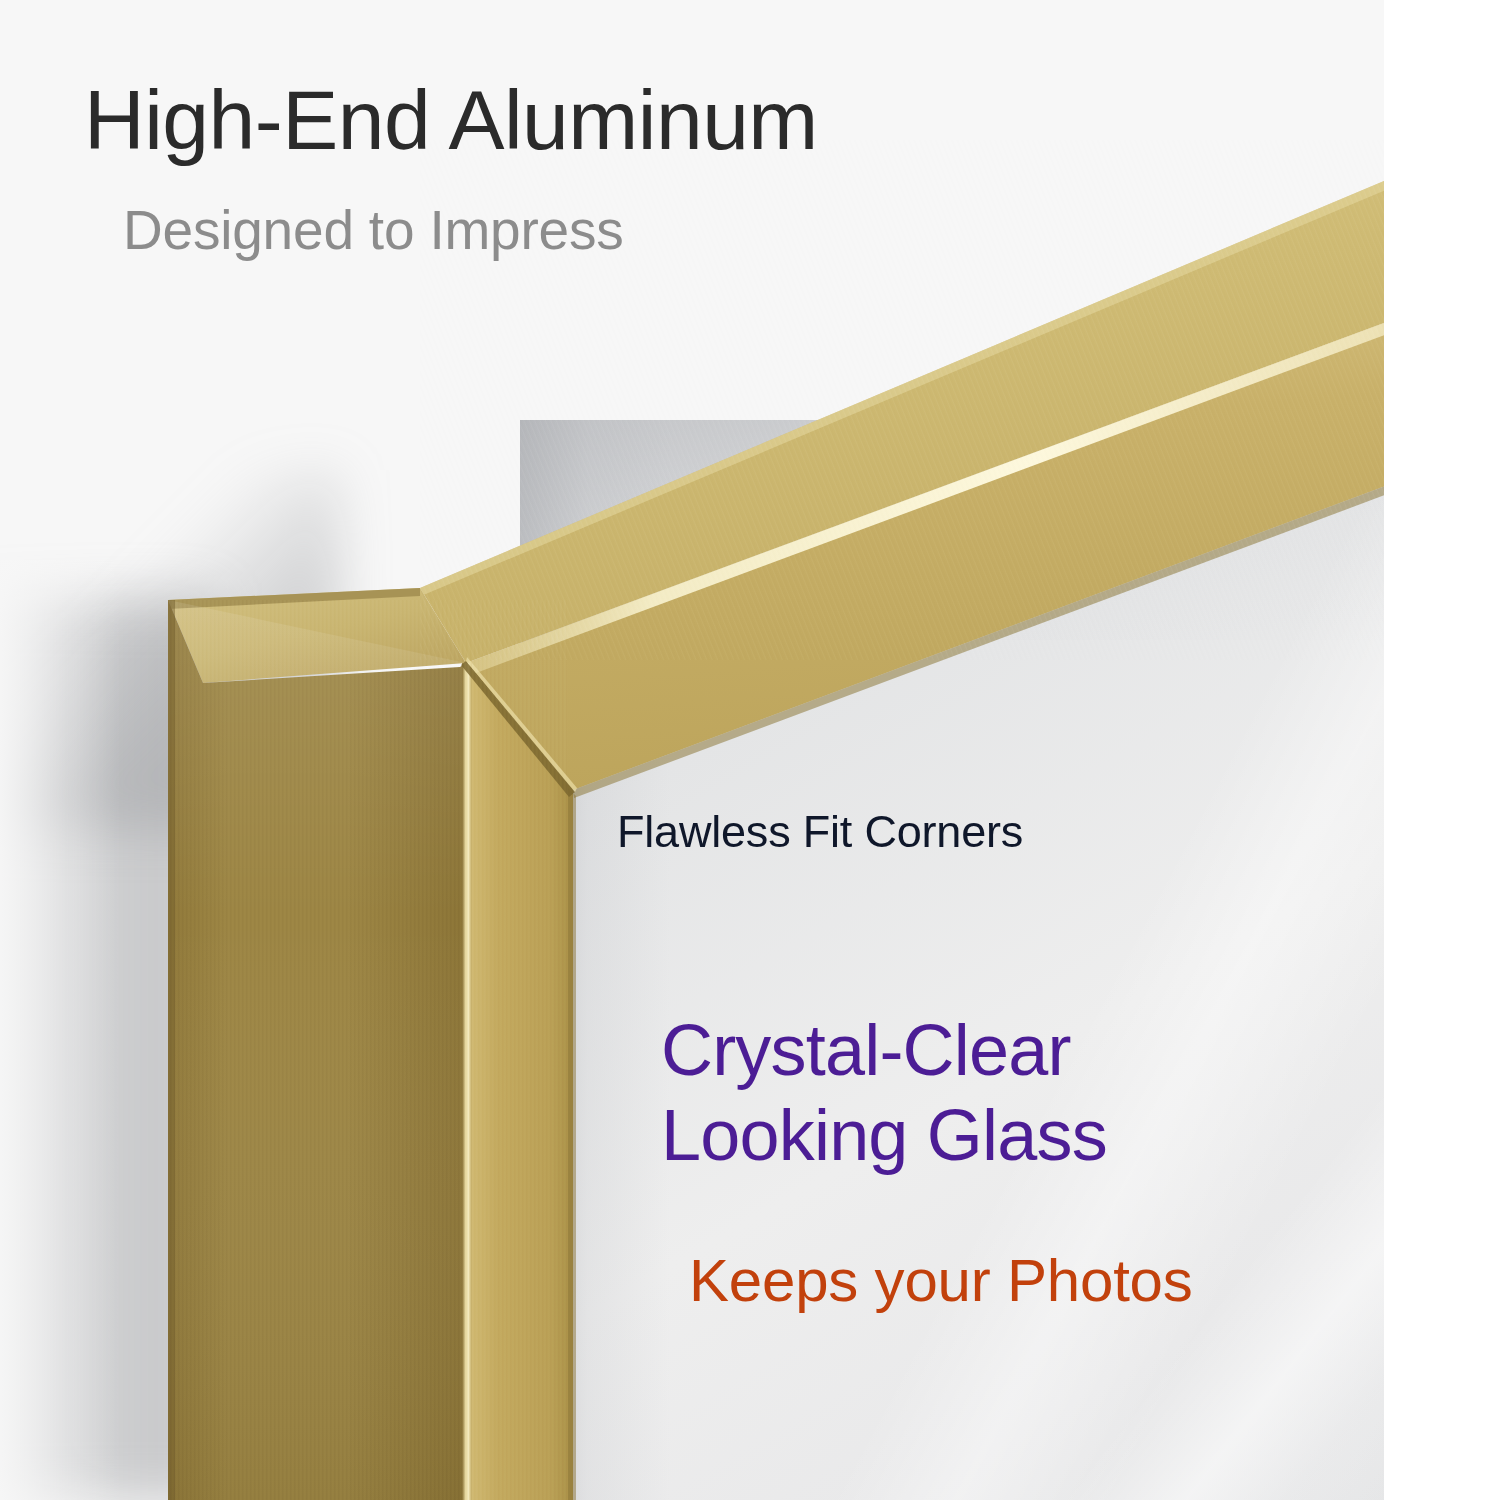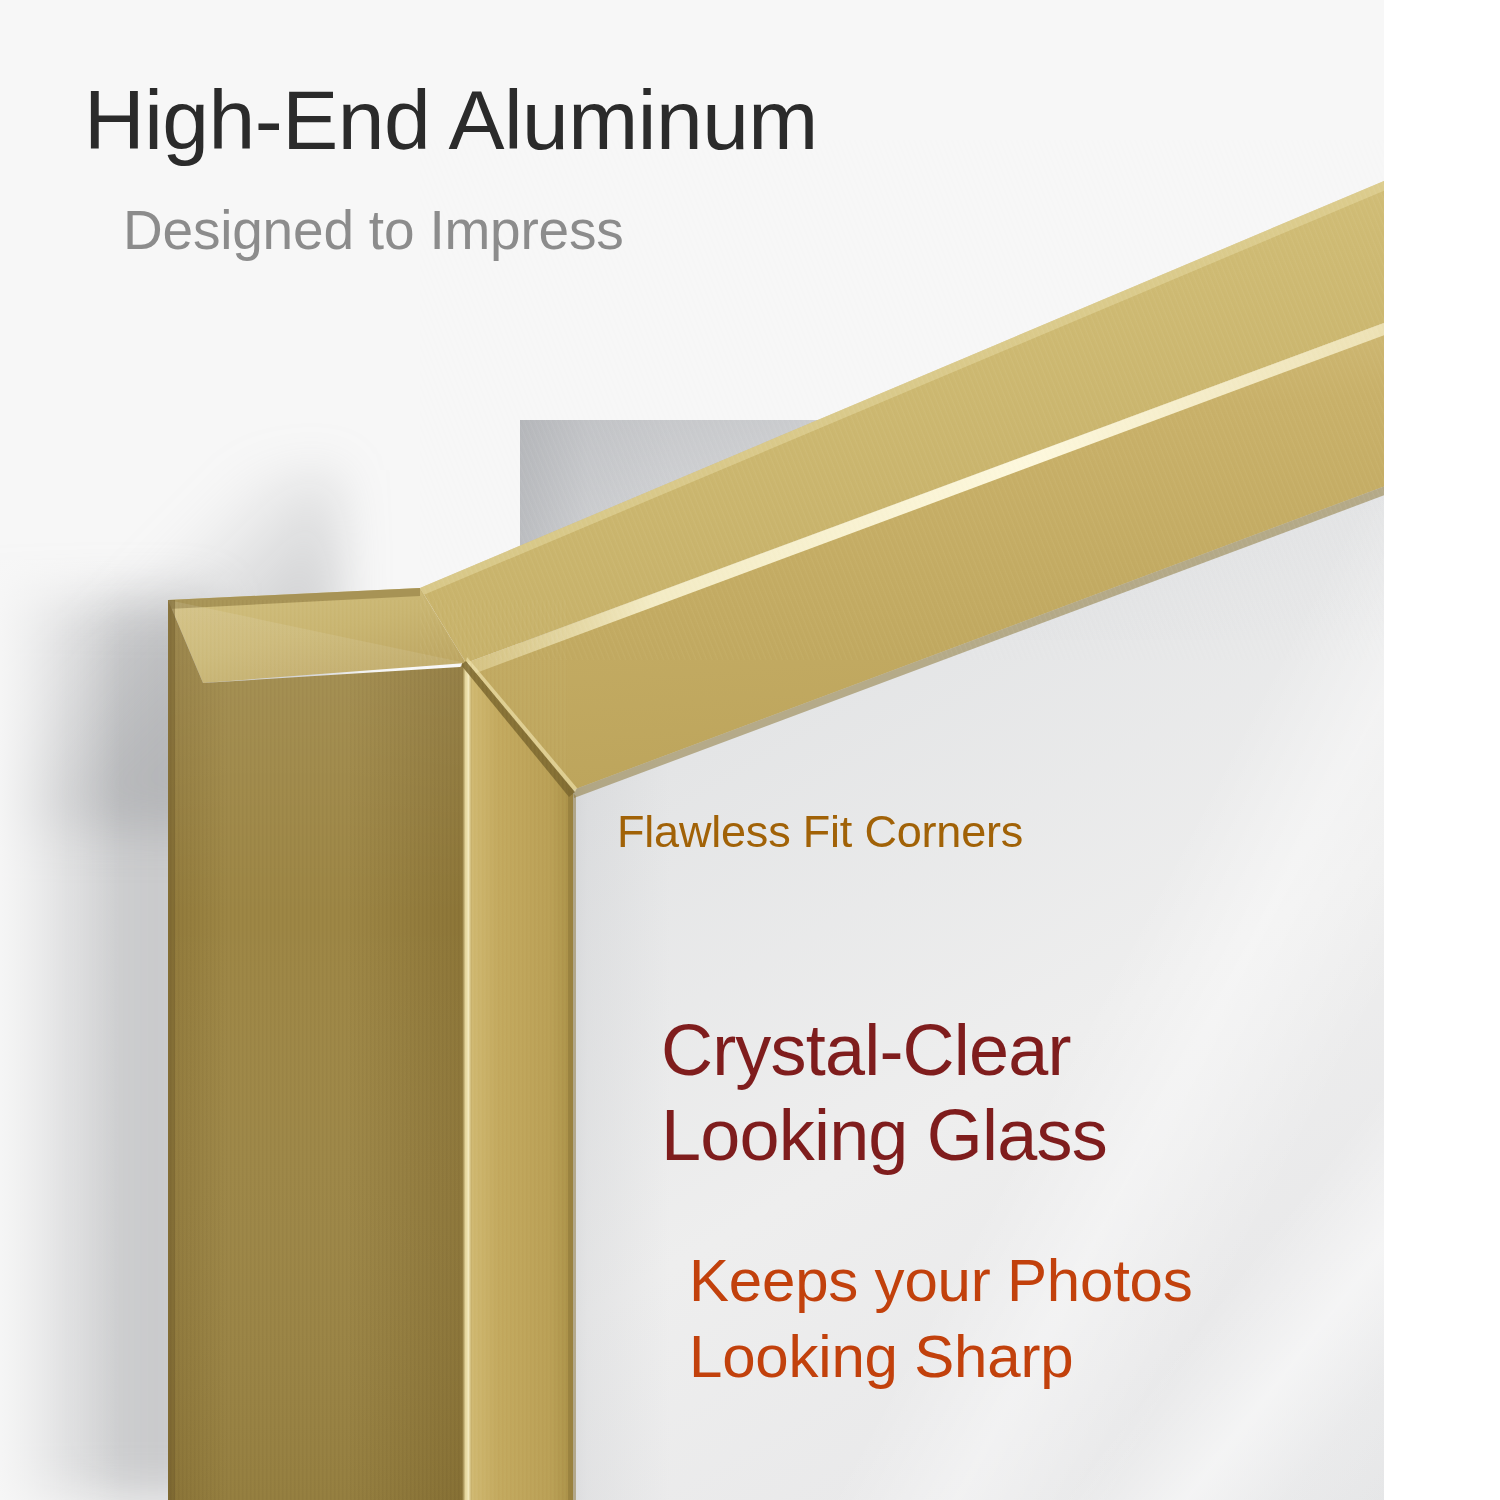--- a/index.html
+++ b/index.html
@@ -182,32 +182,32 @@
     white-space: nowrap;
     margin-left: 36px;
   }
   .label-corners {
     position: absolute;
     left: 617px;
     top: 806px;
     font-size: 45px;
     font-weight: 400;
     letter-spacing: -0.2px;
-    color: #a16207;
+    color: #0f172a;
     white-space: nowrap;
   }
   .label-glass {
     position: absolute;
     left: 661px;
     top: 1008px;
     font-size: 72px;
     font-weight: 400;
     line-height: 1.18;
     letter-spacing: -0.8px;
-    color: #7f1d1d;
+    color: #4c1d95;
     white-space: nowrap;
   }
   .label-glass-sub {
     position: absolute;
     left: 689px;
     top: 1243px;
     font-size: 60px;
     font-weight: 400;
     line-height: 1.26;
     letter-spacing: -0.2px;
@@ -406,16 +406,15 @@
 
   <div class="label-corners">Flawless Fit Corners</div>
 
   <div class="label-glass">
     <div>Crystal-Clear</div>
     <div>Looking Glass</div>
   </div>
 
   <div class="label-glass-sub">
     <div>Keeps your Photos</div>
-    <div>Looking Sharp</div>
   </div>
 
 </div>
 
 </body></html>

